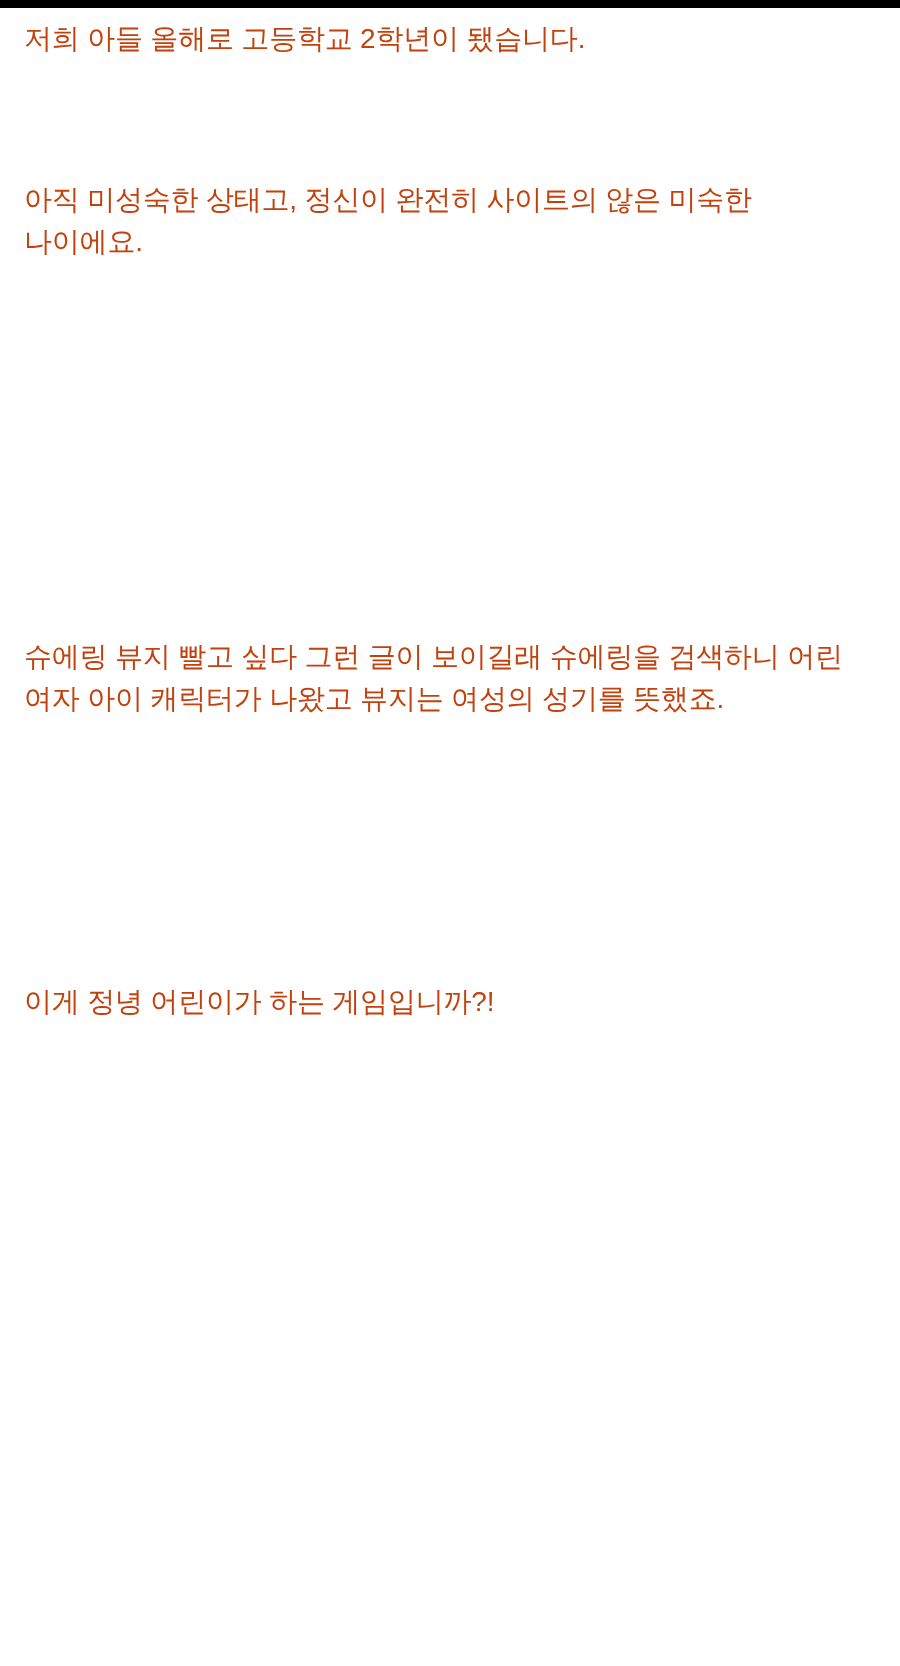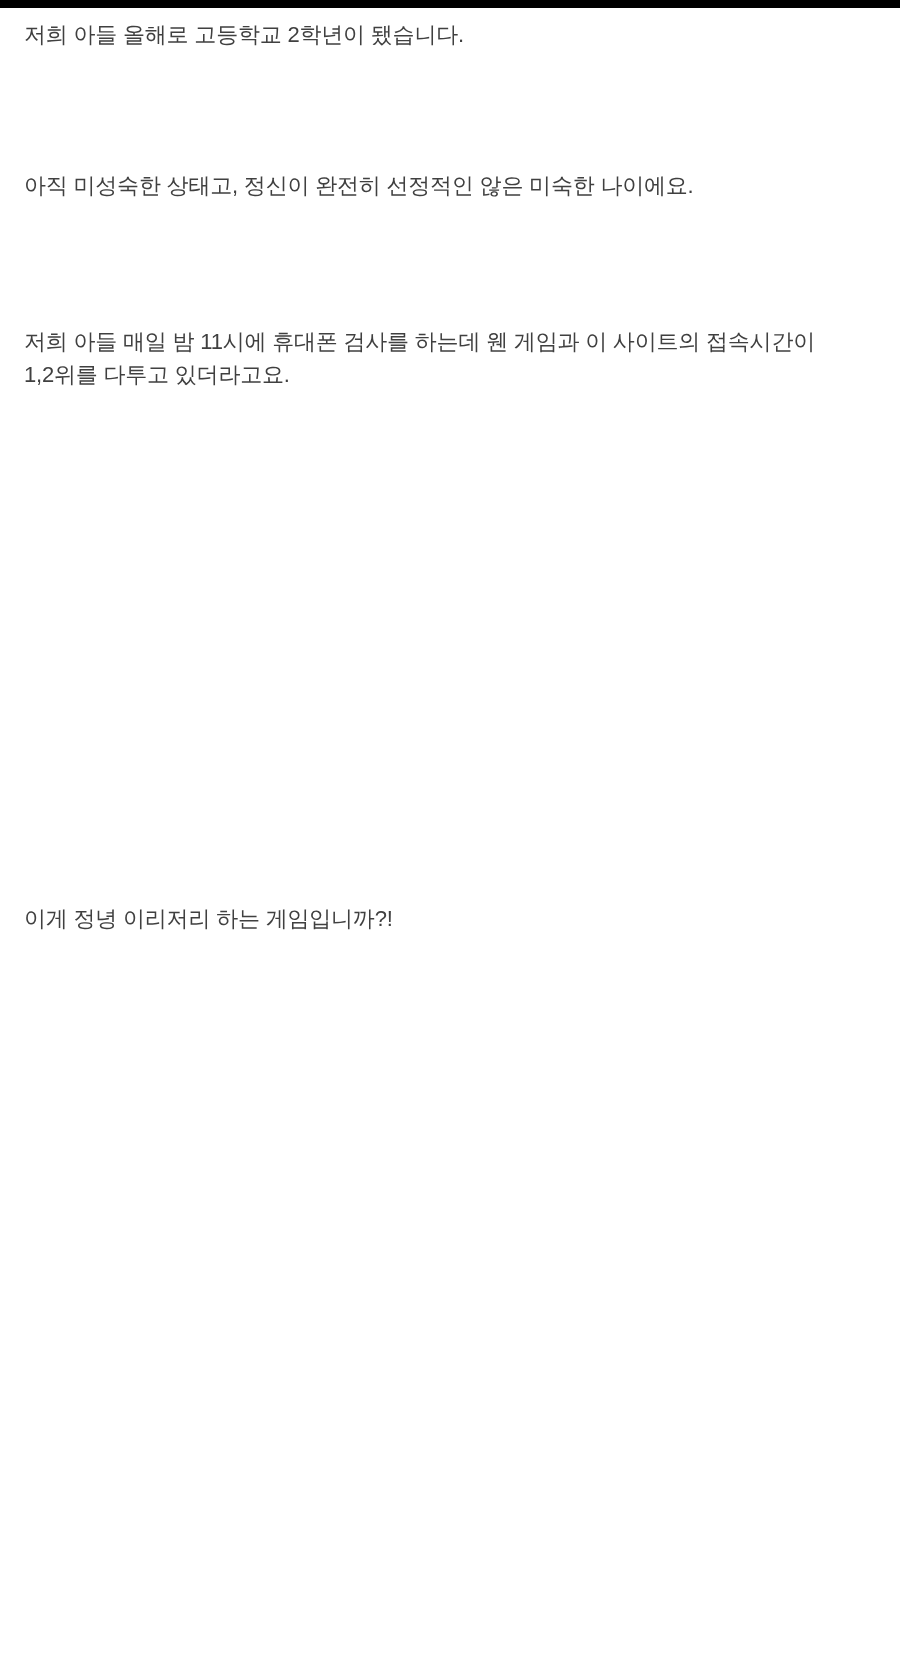--- a/index.html
+++ b/index.html
@@ -31,24 +31,24 @@
   }
   .content {
     position: absolute;
     top: 8px;
     left: 0;
     width: 900px;
     padding: 10px 24px 0 24px;
     box-sizing: border-box;
   }
   .para {
-    font-size: 22px;
+    font-size: 28px;
     line-height: 1.52;
     letter-spacing: -0.2px;
-    color: #404040;
+    color: #c2410c;
     margin: 0;
     word-break: keep-all;
     white-space: pre-wrap;
   }
   .gap-sm { height: 118px; }
   .gap-md { height: 122px; }
   .gap-lg { height: 128px; }
   .gap-xl { height: 130px; }
 </style>
 </head>
@@ -56,28 +56,28 @@
 
 <div class="page">
 
   <div class="top-bar"></div>
 
   <div class="content">
 
     <p class="para">저희 아들 올해로 고등학교 2학년이 됐습니다.</p>
     <div class="gap-sm"></div>
 
-    <p class="para">아직 미성숙한 상태고, 정신이 완전히 선정적인 않은 미숙한 나이에요.</p>
+    <p class="para">아직 미성숙한 상태고, 정신이 완전히 사이트의 않은 미숙한 나이에요.</p>
     <div class="gap-md"></div>
 
-    <p class="para">저희 아들 매일 밤 11시에 휴대폰 검사를 하는데 웬 게임과 이 사이트의 접속시간이 1,2위를 다투고 있더라고요.</p>
     <div class="gap-md"></div>
 
     <div class="gap-lg"></div>
 
+    <p class="para">슈에링 뷰지 빨고 싶다 그런 글이 보이길래 슈에링을 검색하니 어린 여자 아이 캐릭터가 나왔고 뷰지는 여성의 성기를 뜻했죠.</p>
     <div class="gap-xl"></div>
 
     <div class="gap-xl"></div>
 
-    <p class="para">이게 정녕 이리저리 하는 게임입니까?!</p>
+    <p class="para">이게 정녕 어린이가 하는 게임입니까?!</p>
 
   </div>
 </div>
 
 </body></html>

